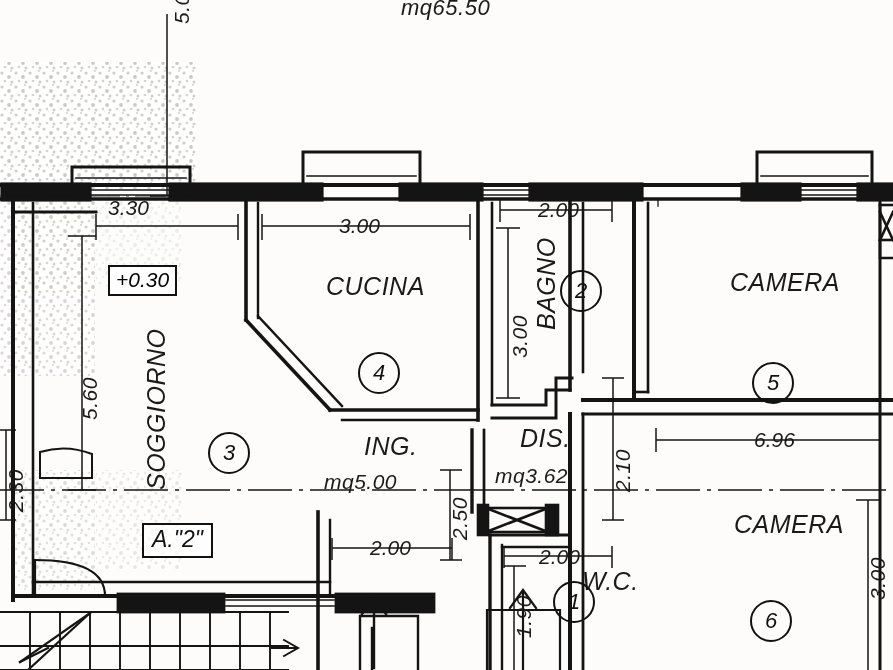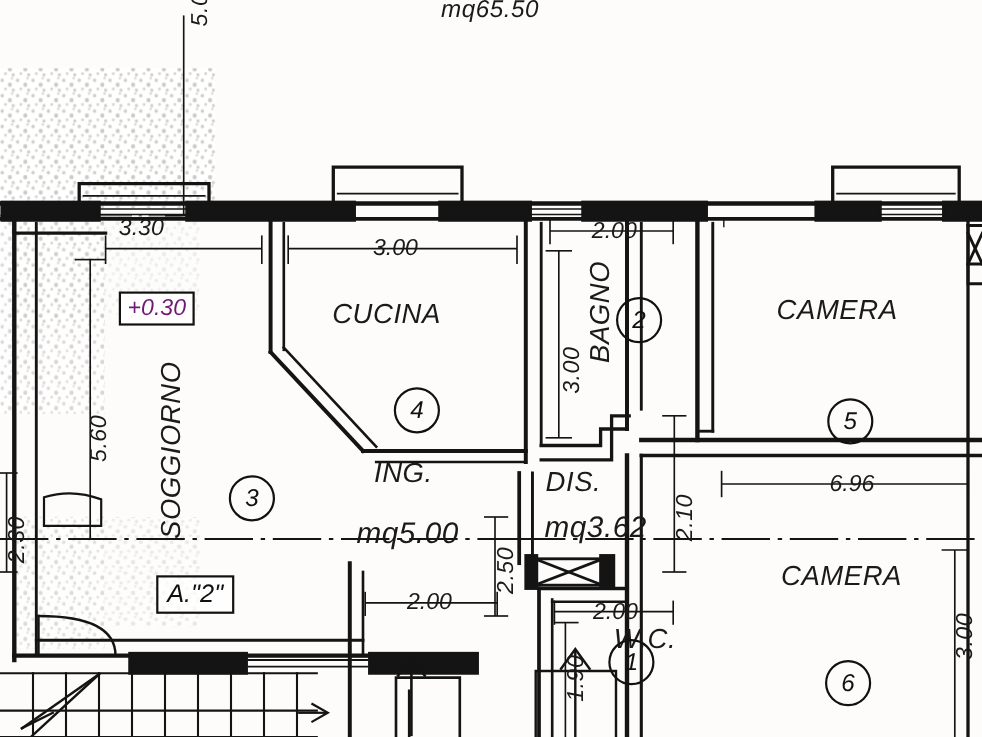--- a/index.html
+++ b/index.html
@@ -30,29 +30,30 @@
     font-family: "Liberation Sans", sans-serif;
     color: #1a1a1a;
     white-space: nowrap;
     font-style: italic;
     letter-spacing: 0.5px;
   }
   .room-name {
     font-size: 25px;
     font-weight: 400;
     font-style: italic;
+    margin-left: 24px;
   }
   .room-name-vert {
     font-size: 25px;
     font-style: italic;
     transform-origin: 0 0;
     transform: rotate(-90deg);
   }
   .area-label {
-    font-size: 27px;
+    font-size: 21px;
     font-style: italic;
   }
   .dim {
     font-size: 21px;
     font-style: italic;
     letter-spacing: 0px;
   }
   .dim-vert {
     font-size: 21px;
     font-style: italic;
@@ -63,21 +64,21 @@
     font-size: 22px;
     font-style: italic;
   }
   .elev-box {
     position: absolute;
     border: 2.5px solid #111;
     padding: 1px 6px 2px 6px;
     font-size: 21px;
     font-style: italic;
     background: rgba(255,255,255,0.85);
-    color: #701a75;
+    color: #000000;
     font-family: "Liberation Sans", sans-serif;
   }
   .apt-box {
     position: absolute;
     border: 2.5px solid #111;
     padding: 1px 8px 3px 8px;
     font-size: 23px;
     font-style: italic;
     background: rgba(255,255,255,0.7);
     color: #111;
@@ -371,21 +372,21 @@
   <div class="plan-text room-name" style="left:302px; top:272px;">CUCINA</div>
 
   <div class="plan-text room-name-vert" style="left:532px; top:330px;">BAGNO</div>
 
   <div class="plan-text dim-vert" style="left:508px; top:358px;">3.00</div>
 
   <div class="plan-text room-name" style="left:706px; top:268px;">CAMERA</div>
 
   <div class="plan-text dim" style="left:754px; top:428px;">6.96</div>
 
-  <div class="plan-text room-name" style="left:340px; top:416px;">ING.</div>
+  <div class="plan-text room-name" style="left:340px; top:432px;">ING.</div>
   <div class="plan-text area-label" style="left:324px; top:470px;">mq5.00</div>
 
   <div class="plan-text room-name" style="left:496px; top:424px;">DIS.</div>
   <div class="plan-text area-label" style="left:495px; top:464px;font-style:italic;">mq3.62</div>
 
   <div class="plan-text dim-vert" style="left:611px; top:492px;">2.10</div>
 
   <div class="plan-text dim-vert" style="left:448px; top:540px;">2.50</div>
 
   <div class="plan-text dim" style="left:370px; top:536px;">2.00</div>

